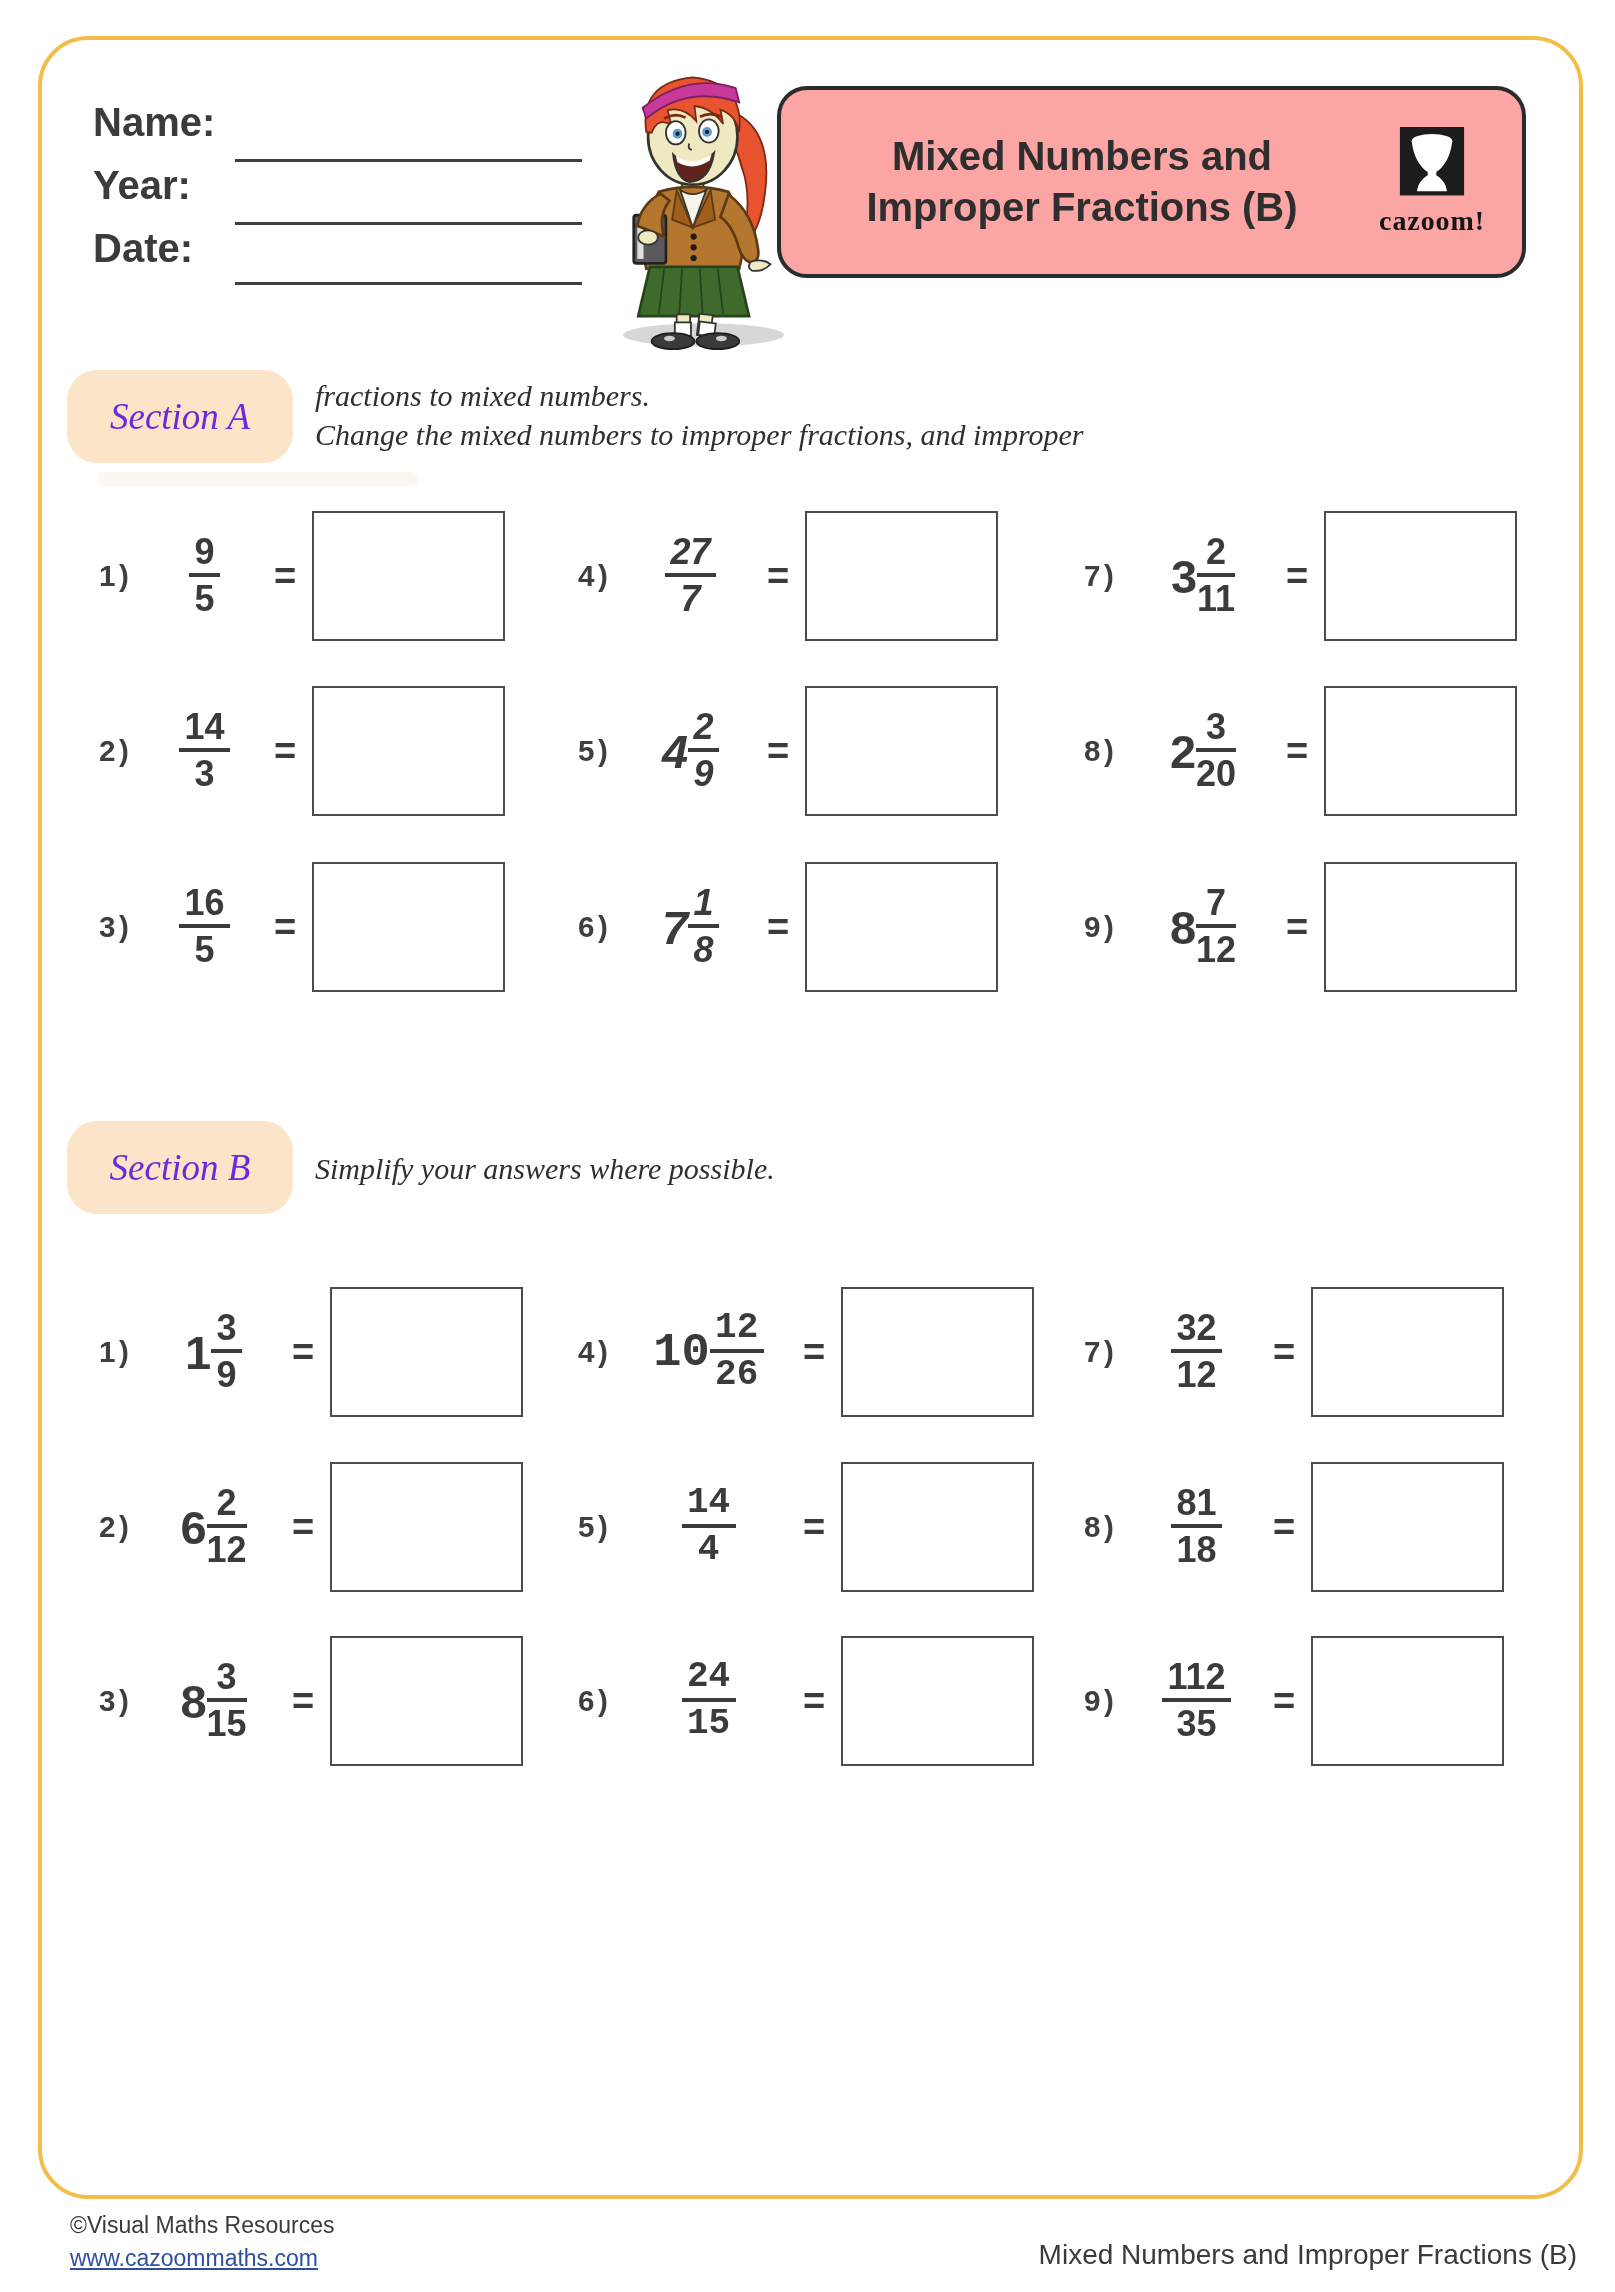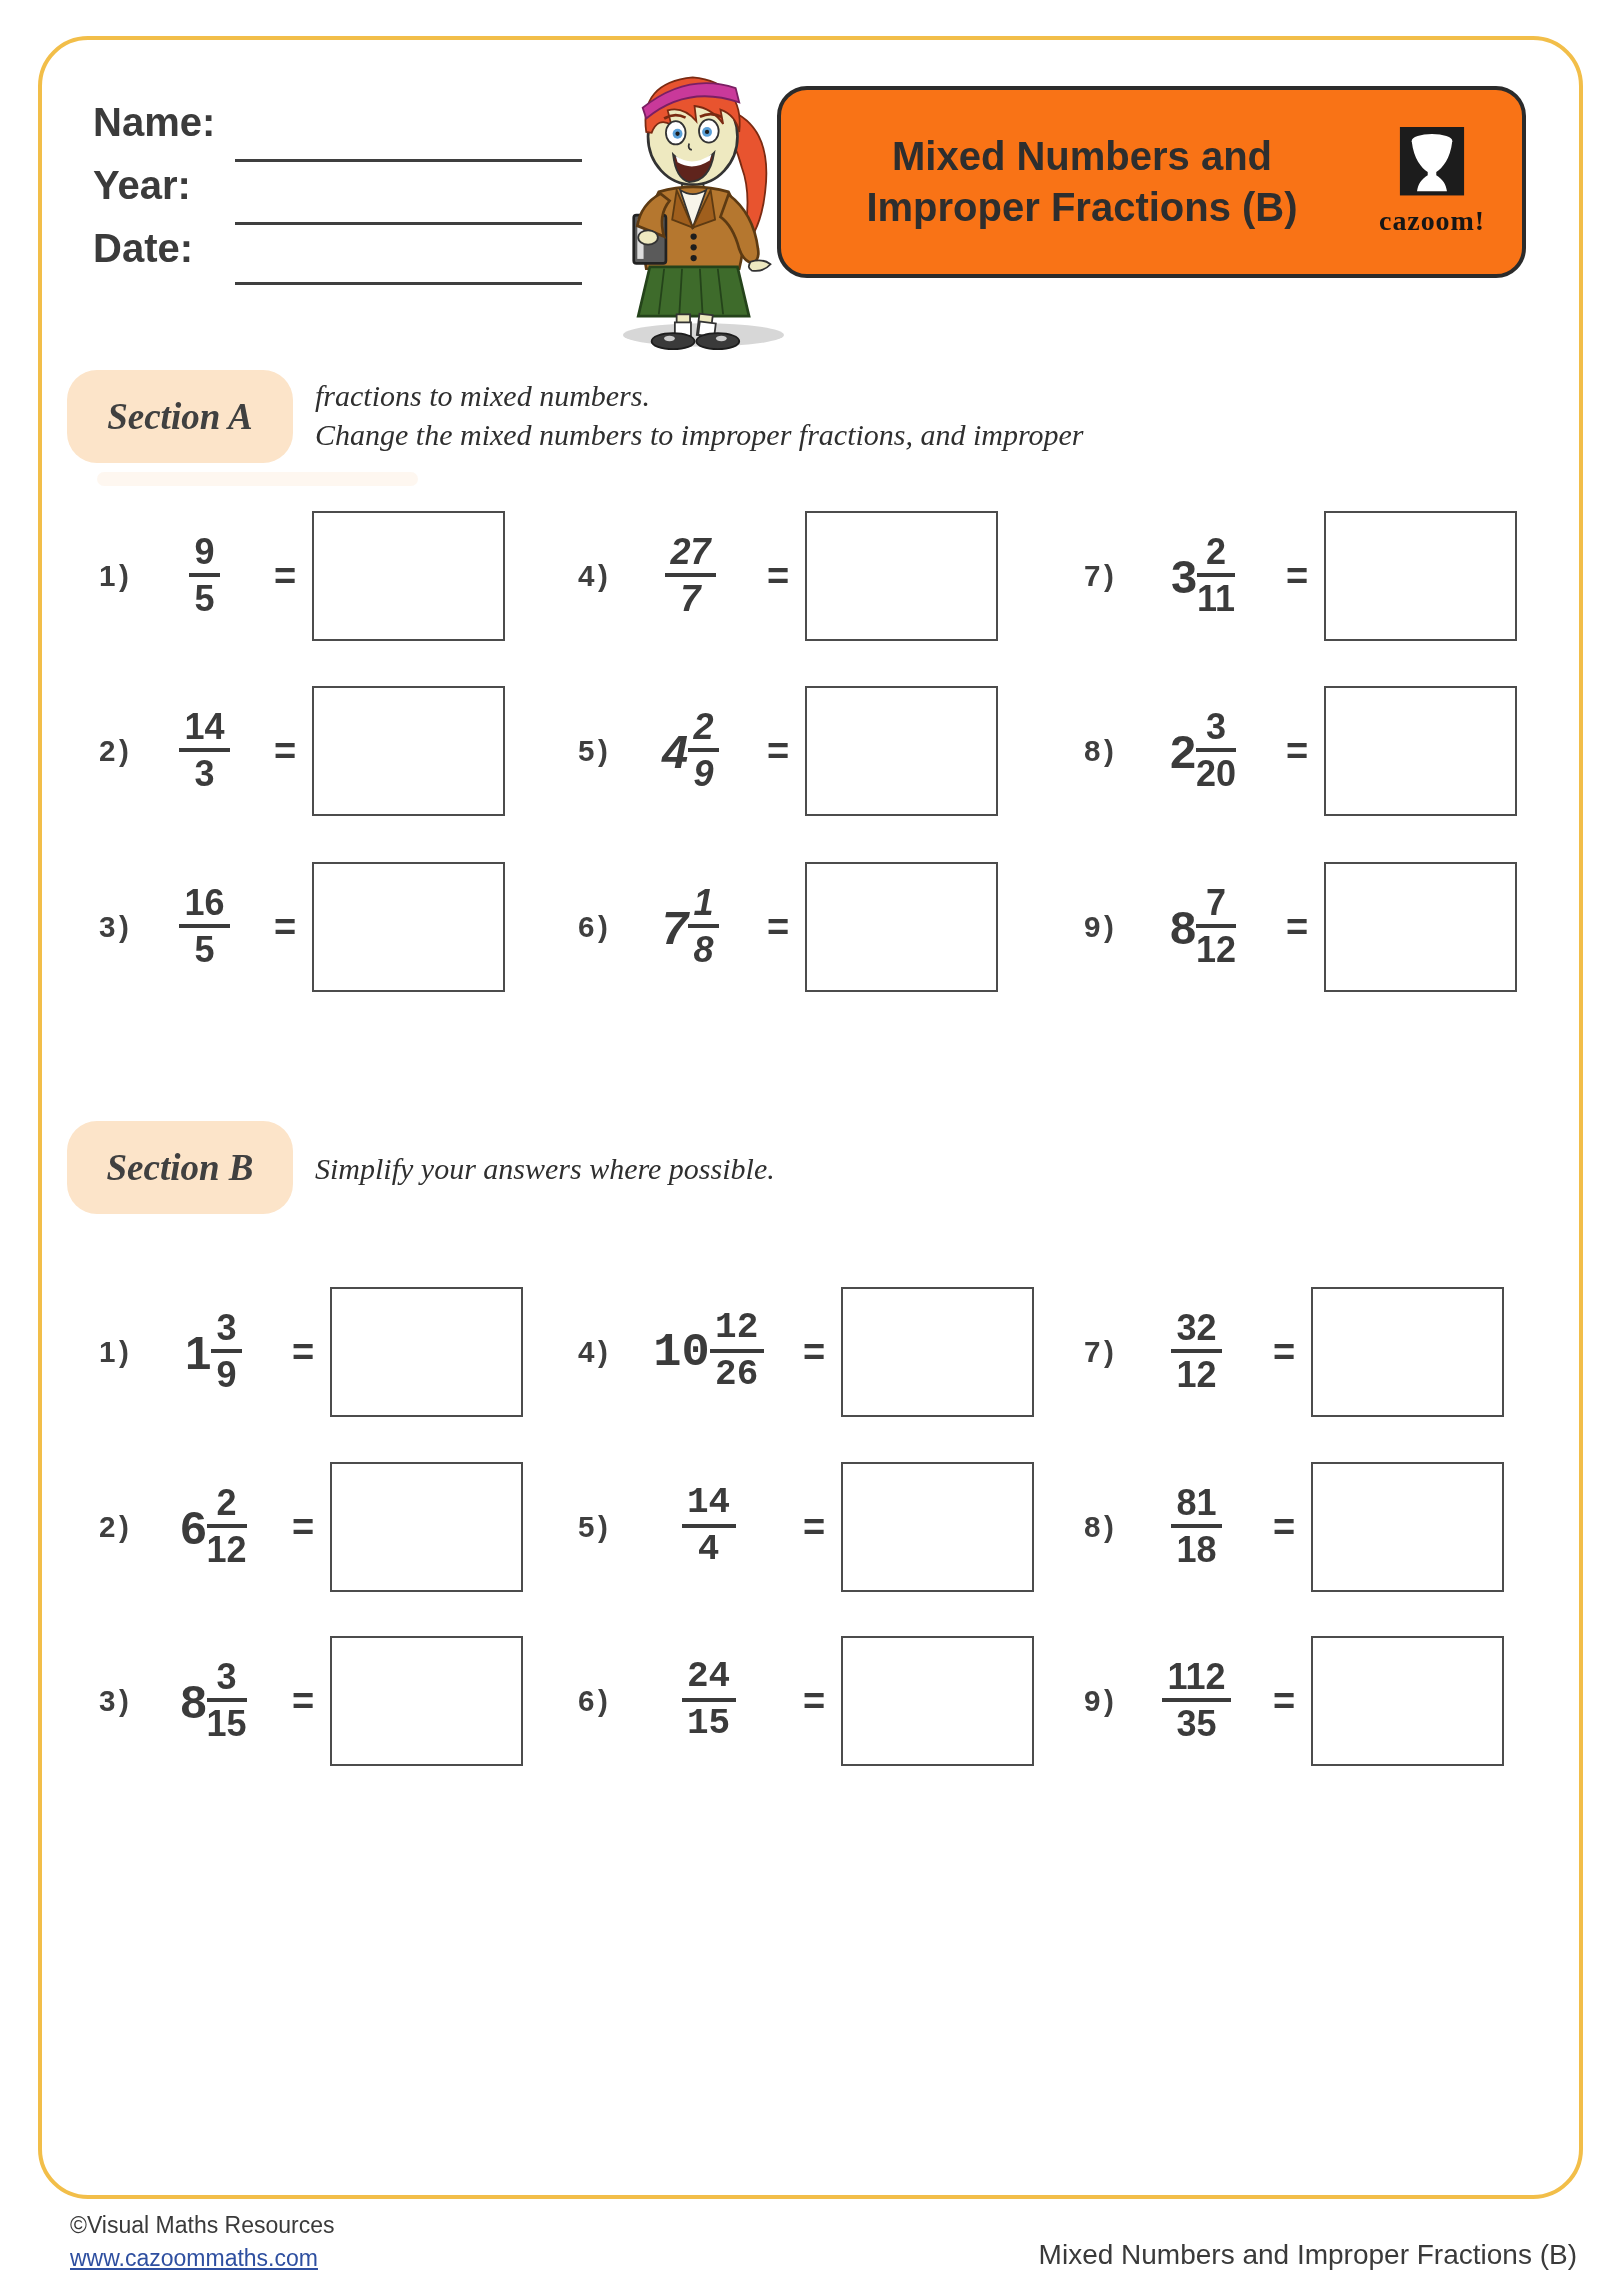--- a/index.html
+++ b/index.html
@@ -4,30 +4,30 @@
 <style>
   html,body{margin:0;padding:0;background:#ffffff;}
   .page{position:relative;width:1616px;height:2293px;background:#ffffff;overflow:hidden;
         font-family:"Liberation Sans", sans-serif;color:#3d3d3d;}
   .frame{position:absolute;left:38px;top:36px;width:1537px;height:2155px;
          border:4.5px solid #f2be49;border-radius:50px;background:#ffffff;}
   
   .hlabel{position:absolute;left:93px;font-size:40px;font-weight:bold;color:#3b3b3b;}
   .wline{position:absolute;left:235px;width:347px;border-bottom:3.6px solid #3f3f3f;height:0;}
   
-  .titlebox{position:absolute;left:777px;top:86px;width:749px;height:192px;background:#f97316;
+  .titlebox{position:absolute;left:777px;top:86px;width:749px;height:192px;background:#fca5a5;
             border:4.5px solid #2b2b2b;border-radius:30px;display:flex;align-items:center;box-sizing:border-box;}
   .titletext{flex:1;text-align:center;font-size:40px;font-weight:bold;color:#2e2e2e;line-height:1.28;padding-left:25px;}
   .logo{width:148px;text-align:center;margin-right:16px;}
   .logo-drum{width:70px;height:77px;margin:0 auto;display:block;}
   .logo-word{font-family:"Liberation Serif", serif;font-weight:bold;font-size:28px;color:#161616;letter-spacing:0.9px;margin-top:1.8px;}
   
   .pill{position:absolute;left:67px;width:226px;height:93px;background:#fce4c9;border-radius:30px;
         display:flex;align-items:center;justify-content:center;
-        font-family:"Liberation Serif", serif;font-style:italic;font-weight:bold;font-size:37px;color:#404040;}
+        font-family:"Liberation Serif", serif;font-style:italic;font-weight:normal;font-size:37px;color:#6d28d9;}
   .ghost{position:absolute;left:97px;top:472px;width:321px;height:14.3px;background:rgba(252,228,201,0.28);border-radius:7.2px;}
   .instr{position:absolute;left:315px;font-family:"Liberation Serif", serif;font-style:italic;
          font-size:30px;color:#2f2f2f;line-height:1.3;}
   
   .cell{position:absolute;height:152px;display:flex;align-items:center;}
   .pnum{width:52px;font-size:29.6px;font-weight:bold;color:#3f3f3f;letter-spacing:3.6px;}
   .expr{display:flex;align-items:center;justify-content:center;}
   .ewA1{width:107px;} .ewA2{width:121px;font-style:italic;} .ewA3{width:134px;}
   .ewB1{width:125px;} .ewB2{width:157px;font-family:Liberation Mono, monospace;} .ewB3{width:121px;}
   .whole{font-size:47px;font-weight:bold;color:#3b3b3b;line-height:1;}

